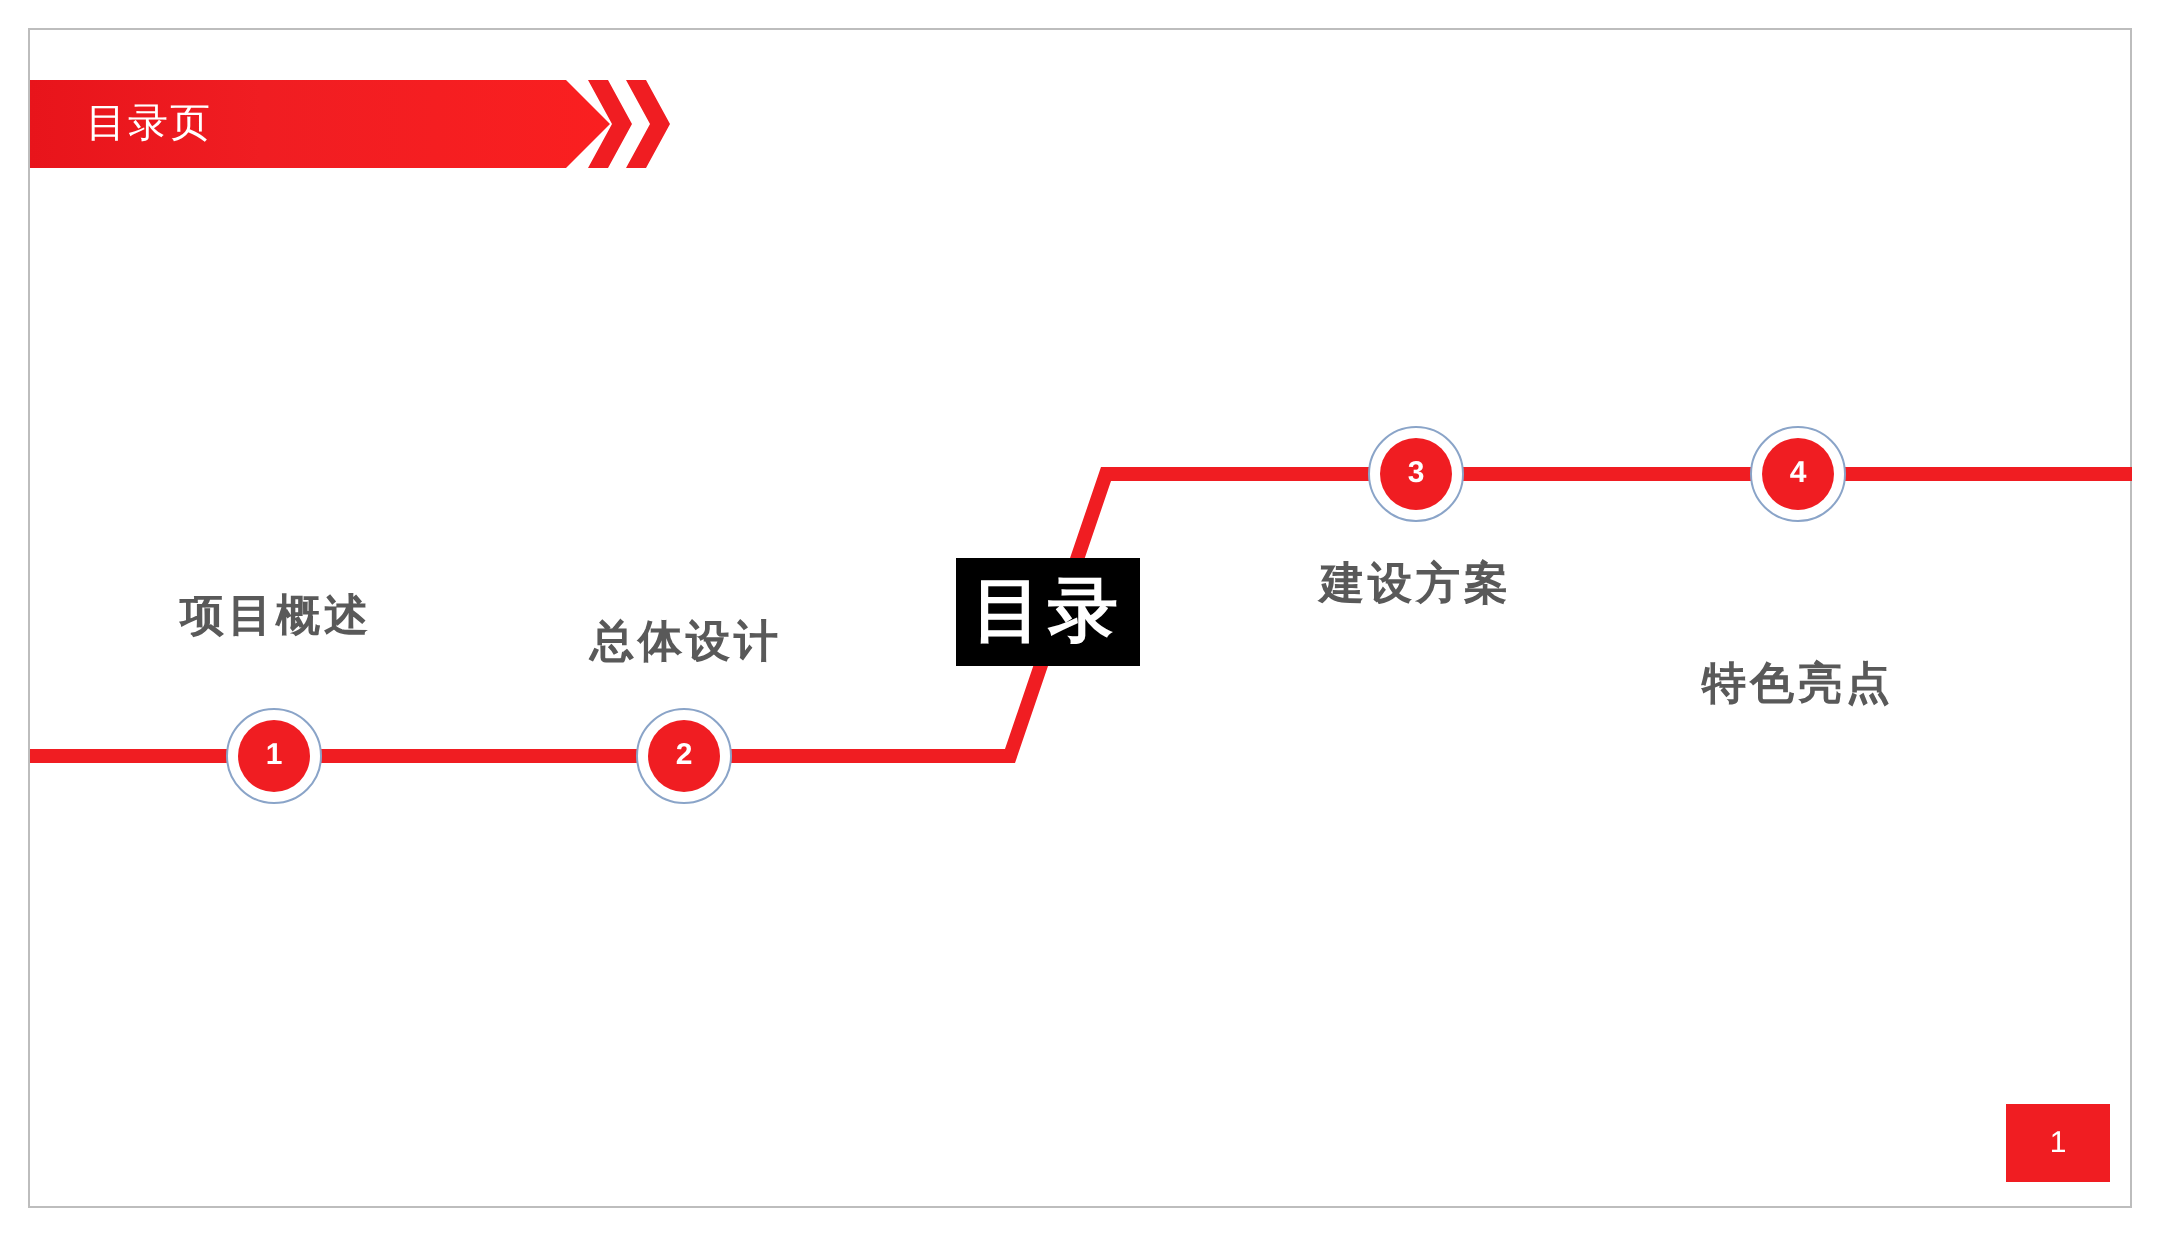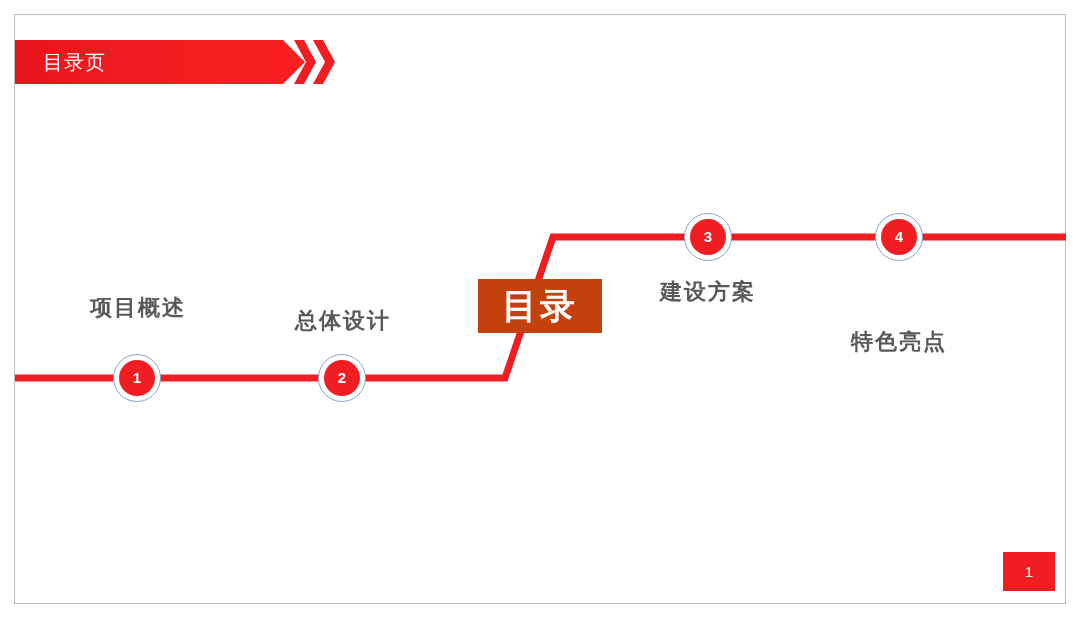--- a/index.html
+++ b/index.html
@@ -91,23 +91,23 @@
     width: 1080px;
     height: 619px;
     pointer-events: none;
   }
 
   
   #center-badge {
     position: absolute;
     left: 478px;
     top: 279px;
-    width: 124px;
+    width: 92px;
     height: 54px;
-    background: #c2410c;
+    background: #000000;
     display: flex;
     align-items: center;
     justify-content: center;
   }
   #center-badge-label {
     color: #ffffff;
     font-size: 35px;
     font-weight: bold;
     letter-spacing: 3px;
     line-height: 40px;

